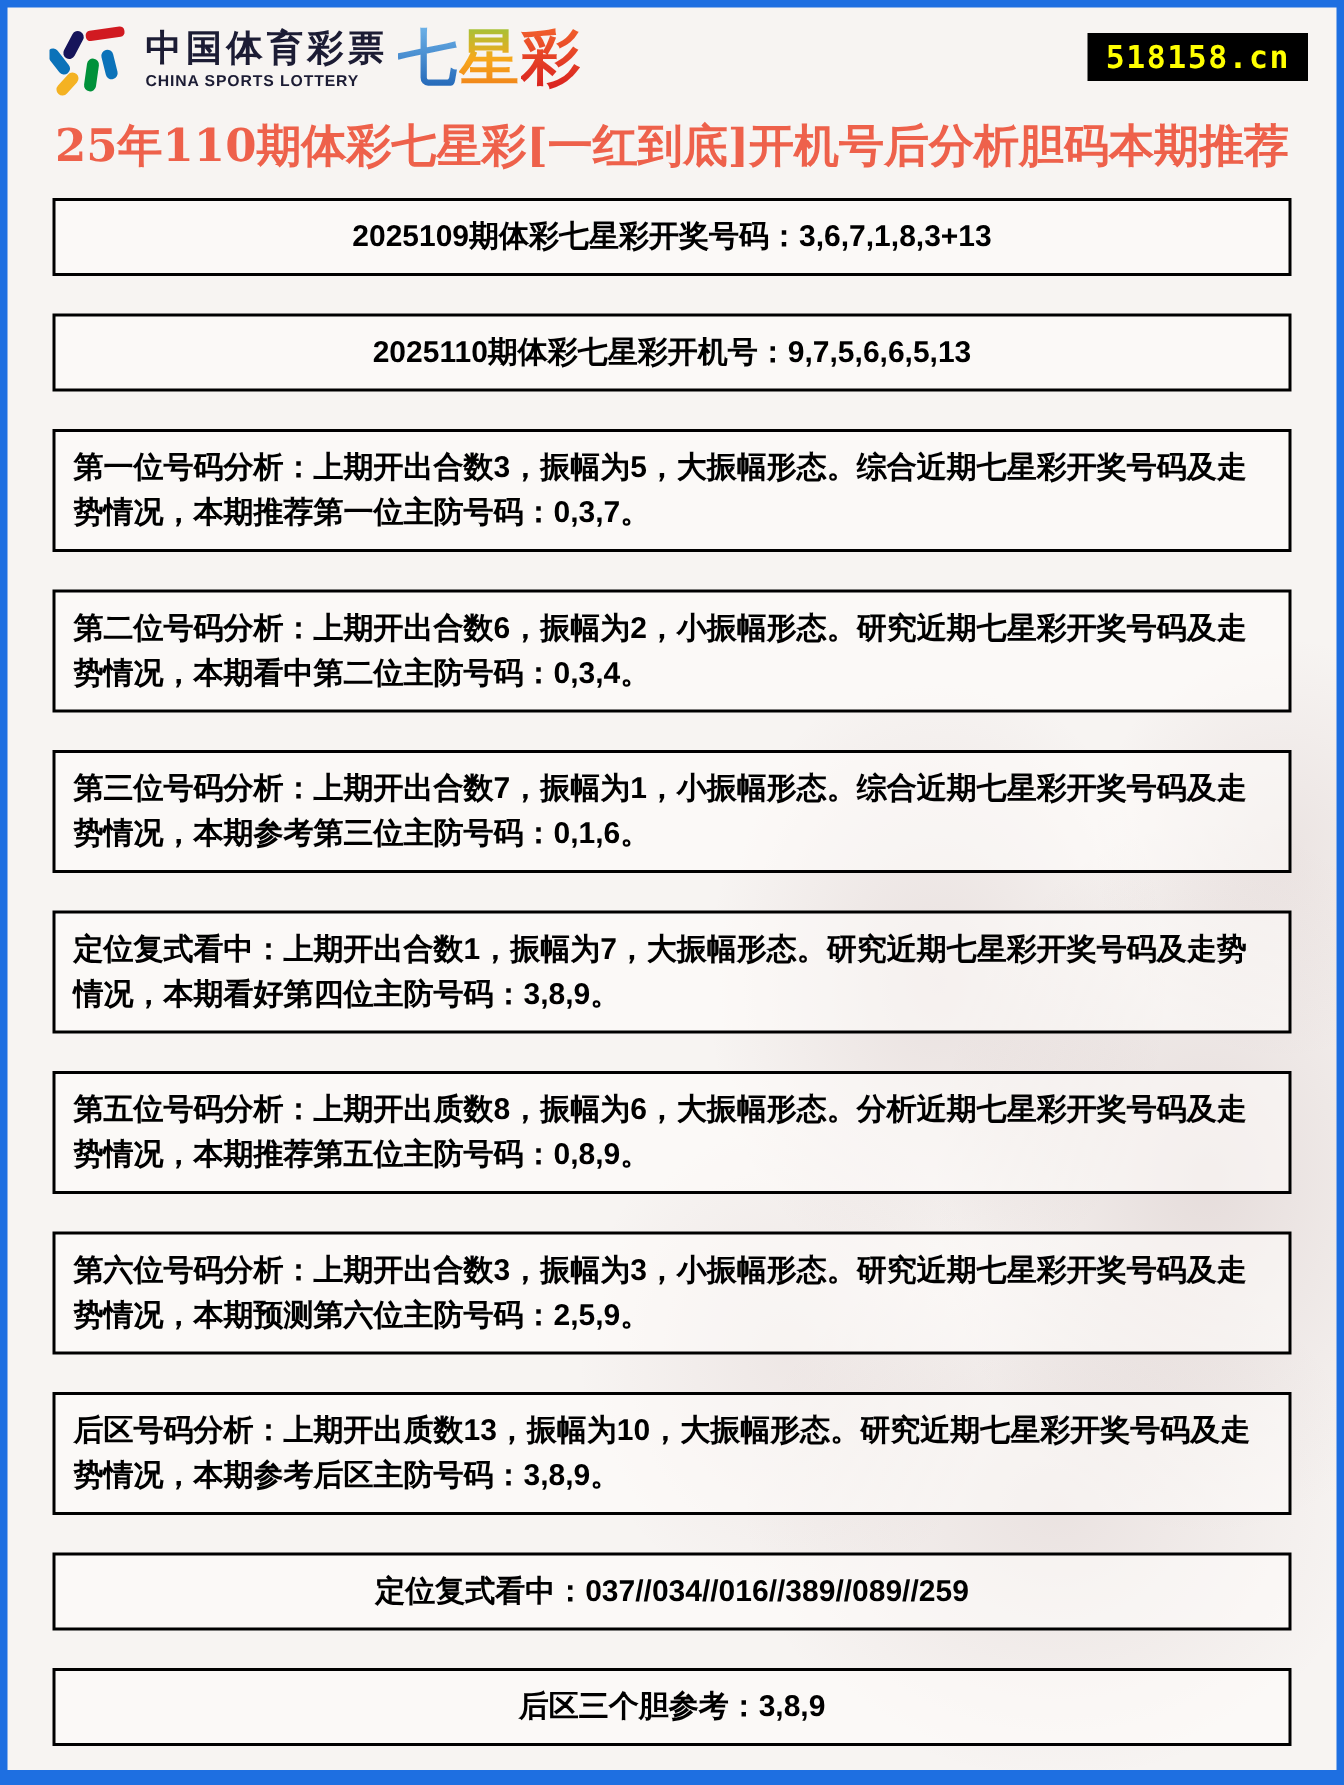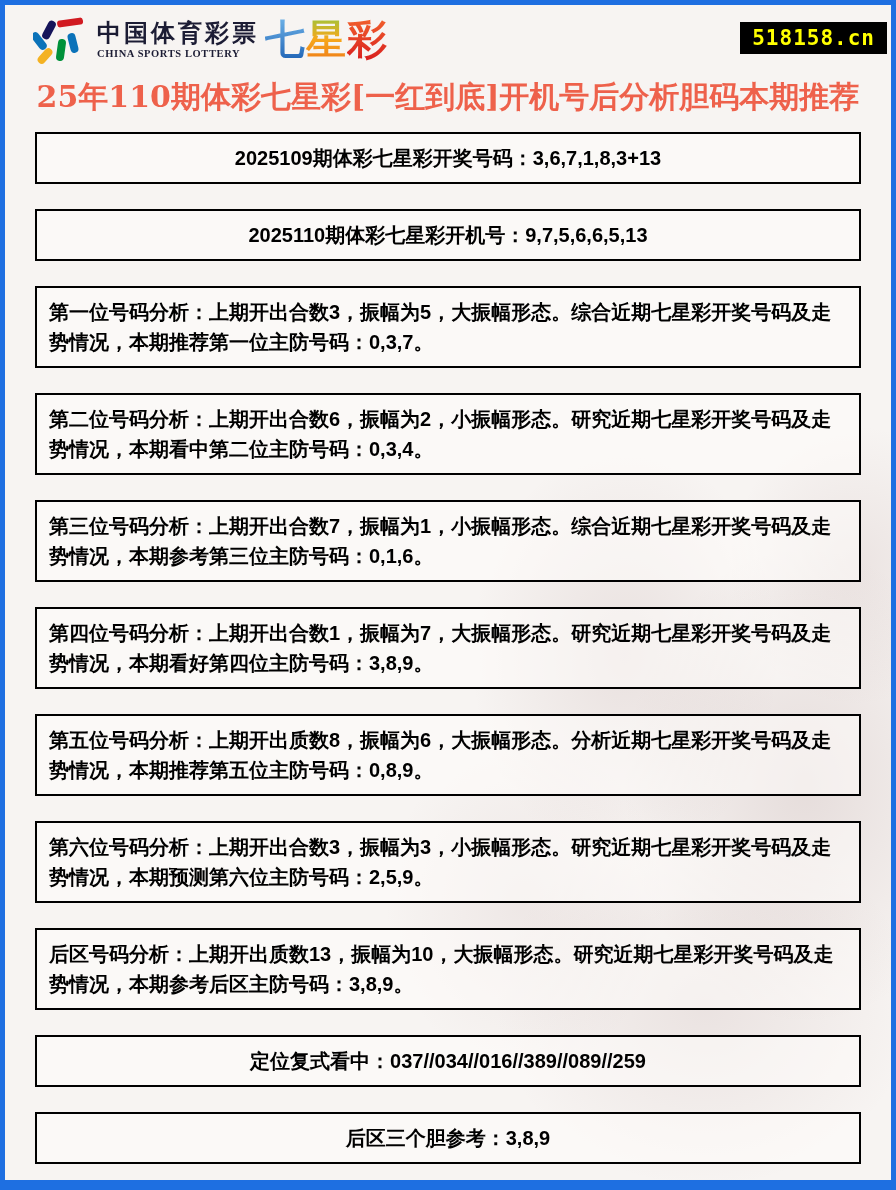--- a/index.html
+++ b/index.html
@@ -19,30 +19,30 @@
     background:
       radial-gradient(220px 300px at 620px 650px, rgba(150,110,110,0.14), rgba(150,110,110,0) 70%),
       radial-gradient(260px 340px at 800px 780px, rgba(140,100,100,0.16), rgba(140,100,100,0) 70%),
       radial-gradient(300px 260px at 700px 1000px, rgba(150,110,110,0.13), rgba(150,110,110,0) 70%),
       radial-gradient(200px 240px at 520px 900px, rgba(160,120,120,0.10), rgba(160,120,120,0) 70%),
       radial-gradient(180px 200px at 850px 560px, rgba(150,110,110,0.12), rgba(150,110,110,0) 70%);
   }
   .header{position:relative;padding:12px 28px 0 28px;}
   .logo-row{display:flex;align-items:flex-start;}
   .logo-mark{display:inline-block;width:54px;height:50px;margin-right:10px;}
-  .logo-text{line-height:1;margin-top:4px;font-family:Liberation Serif, serif;}
+  .logo-text{line-height:1;margin-top:4px;}
   .logo-cn{font-size:24px;font-weight:bold;color:#1c1c34;letter-spacing:3px;}
   .logo-en{font-size:10.5px;font-weight:bold;color:#1c1c34;letter-spacing:0.6px;margin-top:4px;}
   .brand{font-size:40px;font-weight:bold;line-height:1;margin:2px 0 0 6px;letter-spacing:1px;}
   .brand span{background-clip:text;-webkit-background-clip:text;color:transparent;}
   .brand .b1{background-image:linear-gradient(180deg,#6fb3e8,#1f63b5);}
   .brand .b2{background-image:linear-gradient(180deg,#9ec43a,#f7a81b,#ef7d1a);}
   .brand .b3{background-image:linear-gradient(180deg,#f2622d,#d81e1e);}
   .badge{
-    position:absolute;top:17px;right:4px;
+    position:absolute;top:17px;right:19px;
     background:#000;color:#ffff00;
     font-family:"DejaVu Sans Mono", monospace;
     font-size:21px;font-weight:bold;
     padding:4px 12px;letter-spacing:1px;
   }
   .title{
     margin:10px 2px 14px 2px;
     font-family:"DejaVu Serif", serif;
     font-size:30px;font-weight:bold;
     color:#ee614b;
@@ -87,20 +87,20 @@
   <div class="badge">518158.cn</div>
   <h1 class="title">25年110期体彩七星彩[一红到底]开机号后分析胆码本期推荐</h1>
 </div>
 
 <div class="boxes">
   <div class="box center">2025109期体彩七星彩开奖号码：3,6,7,1,8,3+13</div>
   <div class="box center">2025110期体彩七星彩开机号：9,7,5,6,6,5,13</div>
   <div class="box">第一位号码分析：上期开出合数3，振幅为5，大振幅形态。综合近期七星彩开奖号码及走势情况，本期推荐第一位主防号码：0,3,7。</div>
   <div class="box">第二位号码分析：上期开出合数6，振幅为2，小振幅形态。研究近期七星彩开奖号码及走势情况，本期看中第二位主防号码：0,3,4。</div>
   <div class="box">第三位号码分析：上期开出合数7，振幅为1，小振幅形态。综合近期七星彩开奖号码及走势情况，本期参考第三位主防号码：0,1,6。</div>
-  <div class="box">第四位号码分析：上期开出合数1，振幅为7，大振幅形态。研究近期七星彩开奖号码及走势情况，本期看好第四位主防号码：3,8,9。</div>
+  <div class="box">定位复式看中：上期开出合数1，振幅为7，大振幅形态。研究近期七星彩开奖号码及走势情况，本期看好第四位主防号码：3,8,9。</div>
   <div class="box">第五位号码分析：上期开出质数8，振幅为6，大振幅形态。分析近期七星彩开奖号码及走势情况，本期推荐第五位主防号码：0,8,9。</div>
   <div class="box">第六位号码分析：上期开出合数3，振幅为3，小振幅形态。研究近期七星彩开奖号码及走势情况，本期预测第六位主防号码：2,5,9。</div>
   <div class="box">后区号码分析：上期开出质数13，振幅为10，大振幅形态。研究近期七星彩开奖号码及走势情况，本期参考后区主防号码：3,8,9。</div>
   <div class="box center">定位复式看中：037//034//016//389//089//259</div>
   <div class="box center">后区三个胆参考：3,8,9</div>
   <div class="box center">&lt;&lt;以上仅为个人观点，请谨慎参考！&gt;&gt;</div>
 </div>
 
 </body></html>

